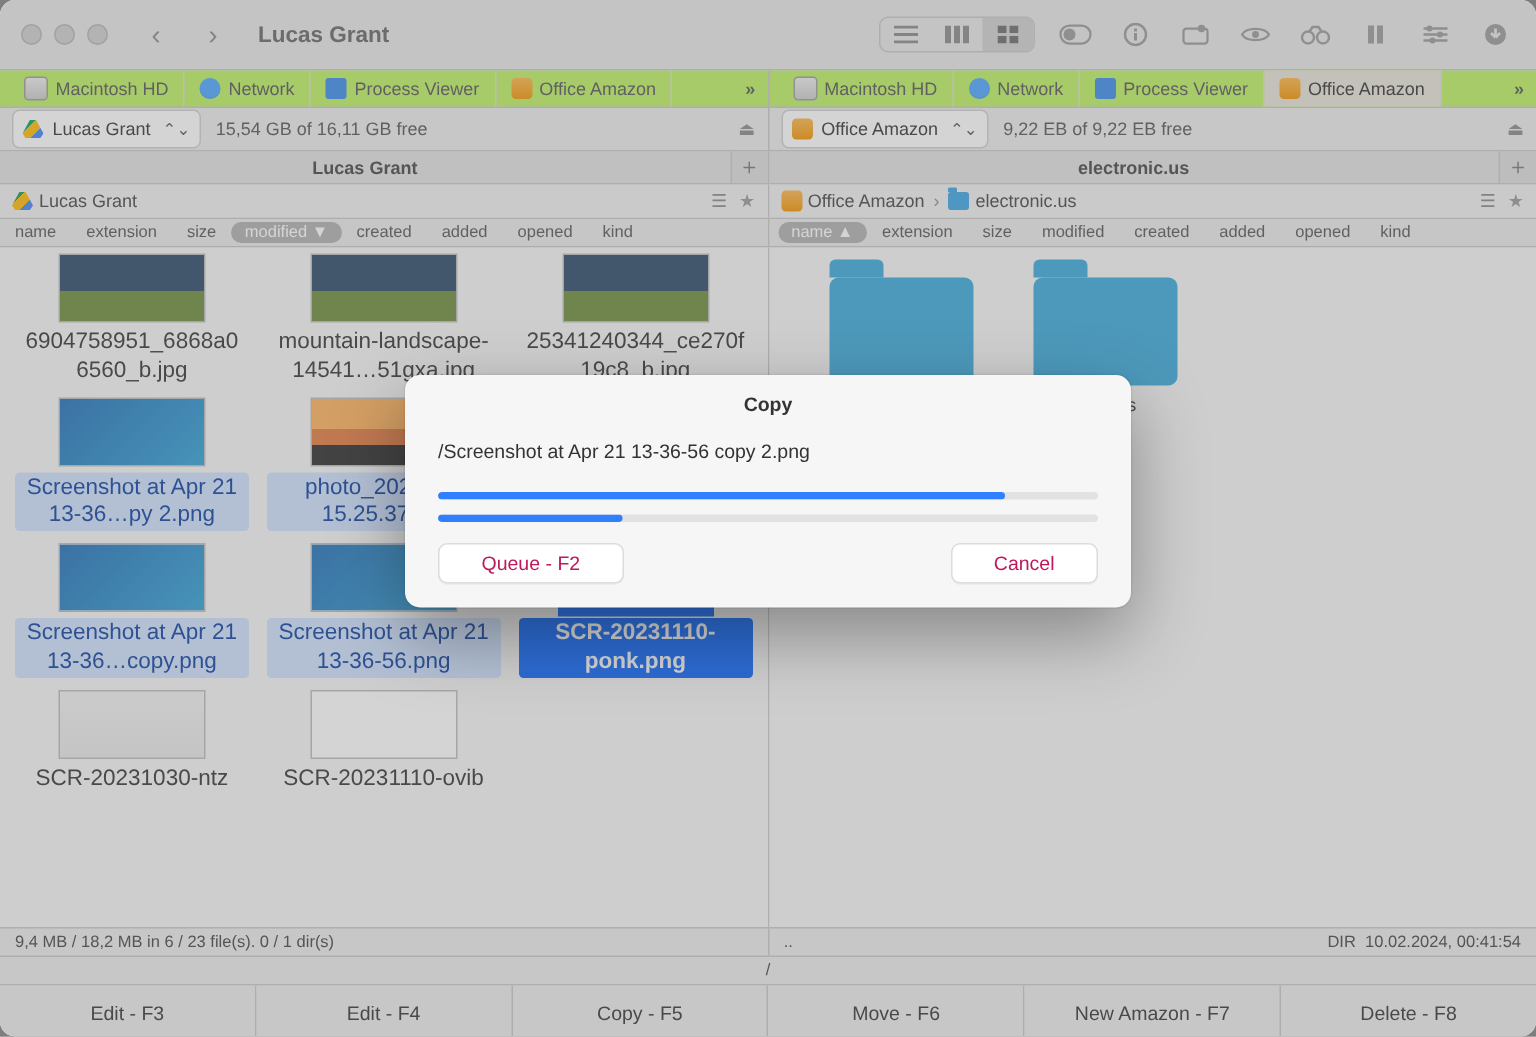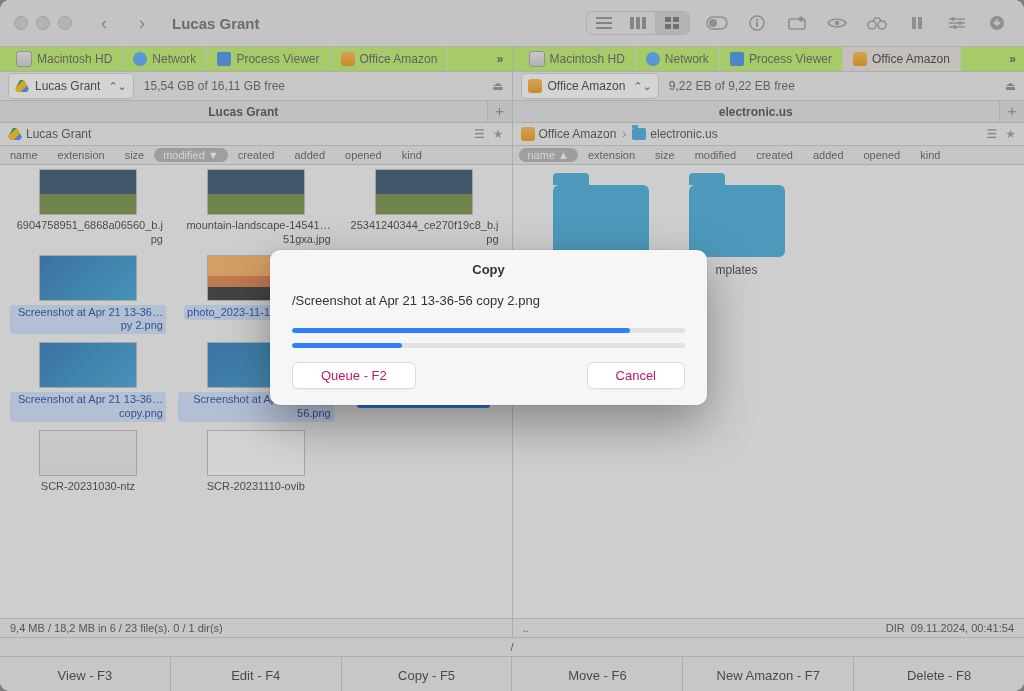--- a/index.html
+++ b/index.html
@@ -78,21 +78,21 @@
   .pane{flex:1;overflow:hidden;position:relative;background:#f7f7f7;border-right:1px solid var(--border)}
   .grid{display:grid;grid-template-columns:repeat(3,1fr);gap:8px 4px;padding:4px 6px 10px}
   .tile{display:flex;flex-direction:column;align-items:center;gap:4px}
   .thumb{width:96px;height:44px;border:1px solid #bbb;background:#223}
   .thumb.photo{background:linear-gradient(180deg,#2a4866 0 55%,#6c8a3a 55%)}
   .thumb.sunset{background:linear-gradient(180deg,#ffb25a 0 45%,#e37a3e 45% 70%,#2a2a2a 70%)}
   .thumb.screen{background:linear-gradient(135deg,#1e6fb8,#2fa0d8)}
   .thumb.selected{box-shadow:0 0 0 3px #0a66ff;border-color:#0a66ff;background:#0a66ff}
   .thumb.doc{background:#fff}
   .thumb.win{background:linear-gradient(#f2f2f2,#e8e8e8)}
-  .tile .lbl{text-align:right;font-size:11px;line-height:1.25;max-width:150px;word-break:break-word;color:#333}
+  .tile .lbl{text-align:center;font-size:15px;line-height:1.25;max-width:150px;word-break:break-word;color:#333}
   .tile .lbl.sel{background:var(--sel-bg);border-radius:3px;padding:1px 3px;color:#0b3ea0}
   .tile .lbl.strong{background:#0a66ff;color:#fff;border-radius:3px;padding:1px 3px;font-weight:600}
   
   .foldgrid{display:flex;gap:40px;padding:20px 40px}
   .ftile{display:flex;flex-direction:column;align-items:center;gap:6px}
   .bigfolder{width:96px;height:72px;background:#39a8db;border-radius:6px;position:relative}
   .bigfolder::before{content:"";position:absolute;top:-12px;left:0;width:36px;height:12px;background:#39a8db;border-radius:4px 4px 0 0}
   
   .statusrow{display:flex;height:18px;border-top:1px solid var(--border);border-bottom:1px solid var(--border);font-size:11px;color:#444;background:#ececec}
   .stat{flex:1;display:flex;align-items:center;padding:0 10px;border-right:1px solid var(--border)}
@@ -100,21 +100,21 @@
   
   .pathbar{height:18px;display:flex;align-items:center;justify-content:center;font-size:11px;color:#444;border-bottom:1px solid var(--border);background:#ececec}
   
   .fbar{display:flex;height:36px}
   .fbtn{flex:1;display:flex;align-items:center;justify-content:center;border-right:1px solid var(--border);font-size:13px;color:#333;background:#ececec}
   .fbtn:last-child{border-right:none}
   
   .dim{position:absolute;inset:0;background:rgba(120,120,120,0.32);pointer-events:none}
   
   .modal{
-    position:absolute;left:270px;top:250px;width:437px;
+    position:absolute;left:270px;top:250px;width:484px;
     background:#f6f6f6;border-radius:10px;
     box-shadow:0 18px 48px rgba(0,0,0,0.35),0 0 0 1px rgba(0,0,0,0.05);
     padding:0 0 16px 0;z-index:10;
   }
   .modal h3{margin:0;text-align:center;font-size:13px;font-weight:700;color:#333;padding:12px 0 10px}
   .modal .body{padding:4px 22px 6px;font-size:13px;color:#333;line-height:1.6}
   .prog{height:5px;background:#e2e2e2;border-radius:3px;margin:10px 22px 4px;position:relative;overflow:hidden}
   .prog .fill{position:absolute;left:0;top:0;bottom:0;background:#2f7fff;border-radius:3px}
   .mbtns{display:flex;justify-content:space-between;padding:10px 22px 0}
   .mbtn{background:var(--btnbg);border:1px solid var(--btnborder);border-radius:6px;padding:5px 28px;font-size:13px;color:#be185d;box-shadow:0 1px 0 rgba(0,0,0,0.04)}
@@ -407,31 +407,31 @@
       </div>
     </div>
   </div>
 
   <div class="statusrow">
     <div class="stat">
       <span>9,4 MB / 18,2 MB in 6 / 23 file(s). 0 / 1 dir(s)</span>
     </div>
     <div class="stat">
       <span>..</span>
-      <span class="r"><span>DIR</span>&nbsp;&nbsp;<span>09.11.2024, 00:41:54</span></span>
+      <span class="r"><span>DIR</span>&nbsp;&nbsp;<span>10.02.2024, 00:41:54</span></span>
     </div>
   </div>
 
   <div class="pathbar">
       <span>/</span>
     </div>
 
   <div class="fbar">
     <div class="fbtn">
-        <span>View - F3</span>
+        <span>Edit - F3</span>
       </div>
     <div class="fbtn">
         <span>Edit - F4</span>
       </div>
     <div class="fbtn">
         <span>Copy - F5</span>
       </div>
     <div class="fbtn">
         <span>Move - F6</span>
       </div>

